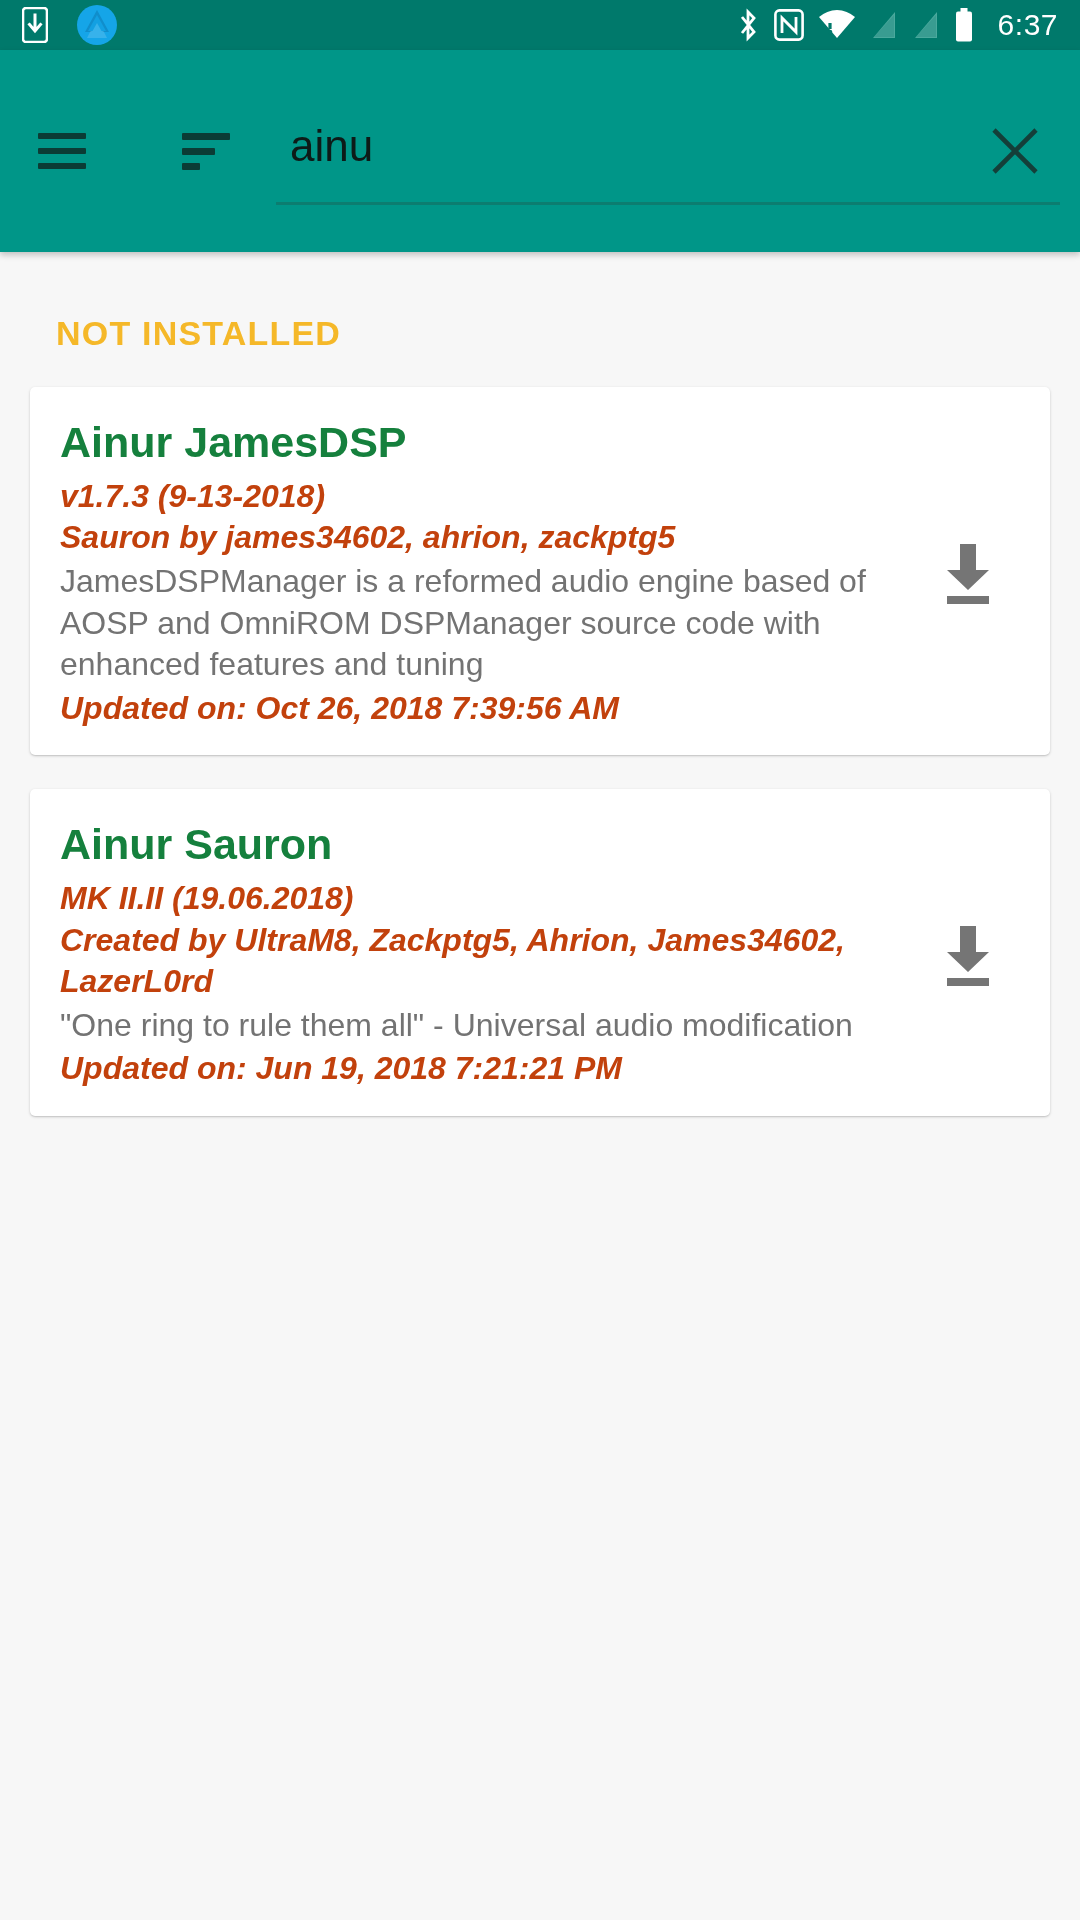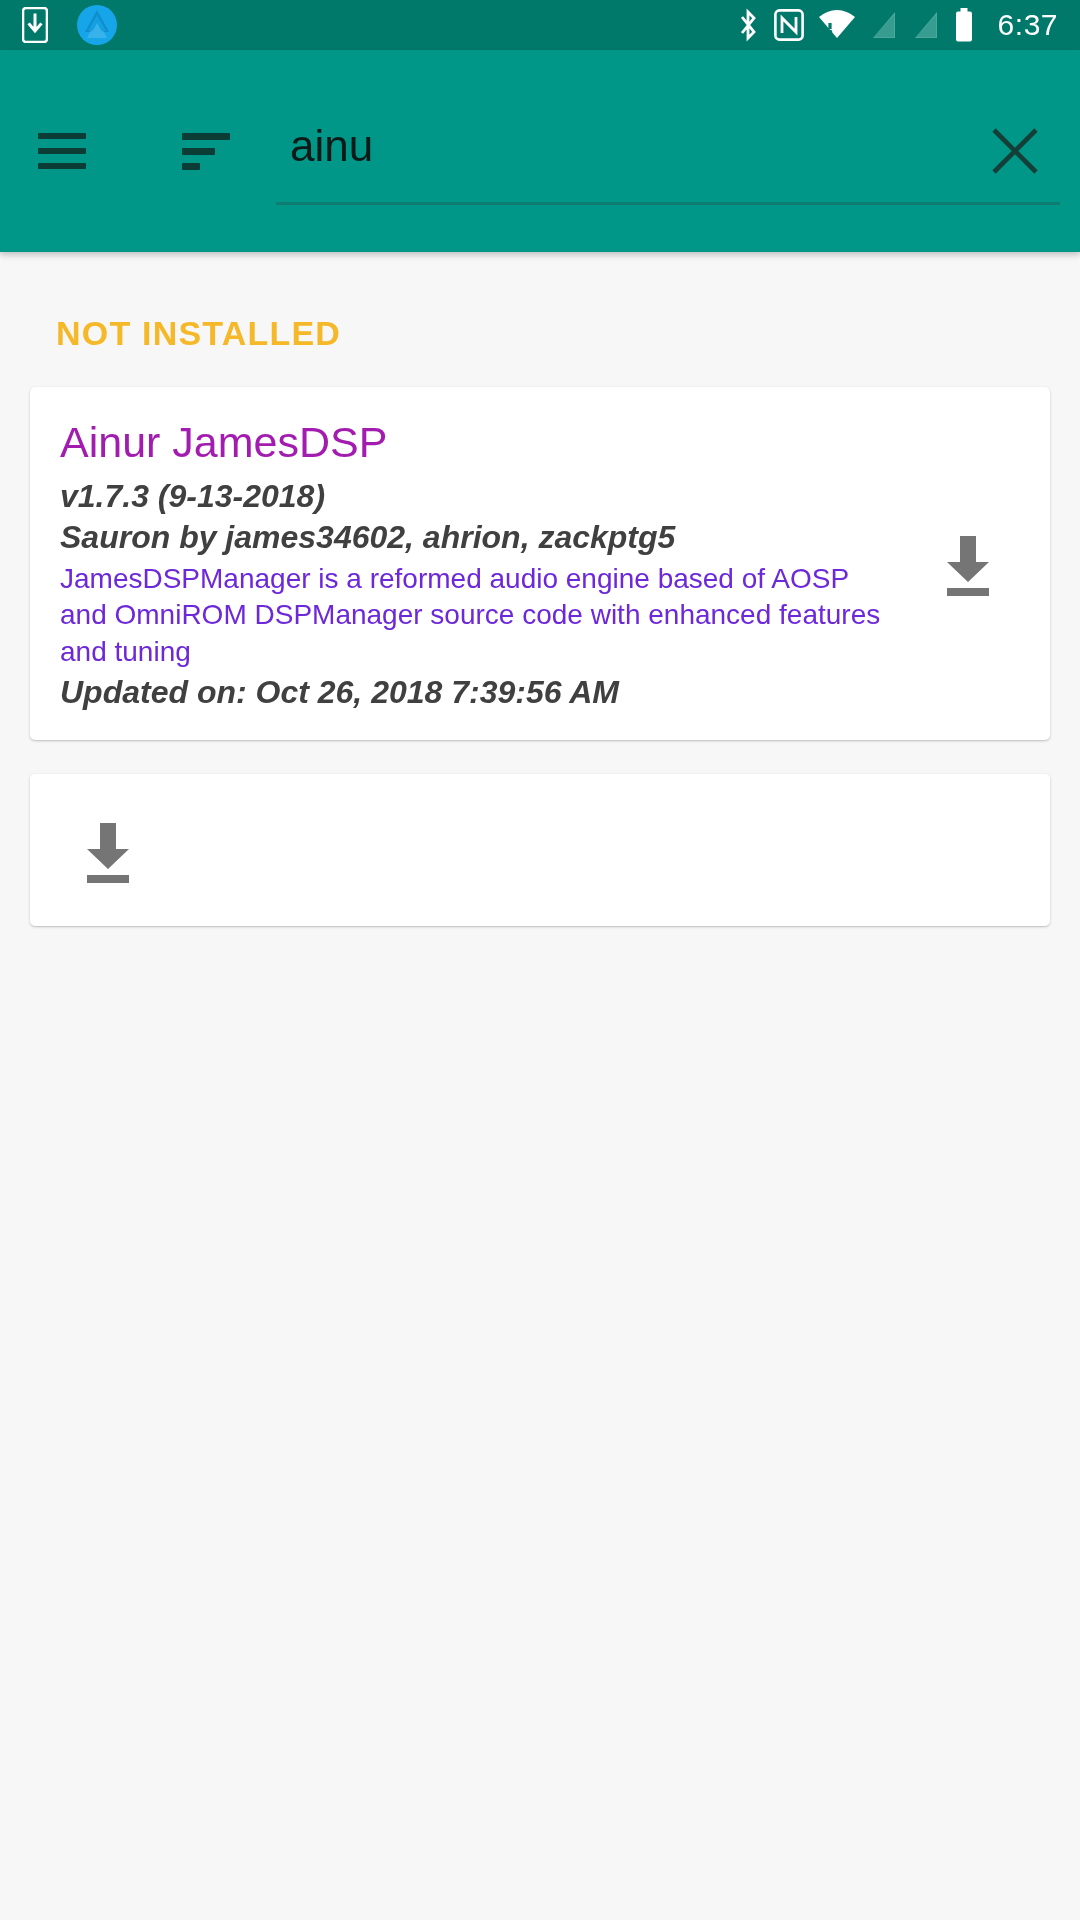--- a/index.html
+++ b/index.html
@@ -99,37 +99,37 @@
     border-radius:5px;
     box-shadow:0 1px 3px rgba(0,0,0,.17), 0 1px 1px rgba(0,0,0,.08);
     padding:30px 34px 26px 30px;
     display:flex;
     align-items:center;
     position:relative;
   }
   .card-body{ flex:1 1 auto; min-width:0; padding-right:20px; }
   .card-title{
     font-size:43px;
-    color:#a21caf;
+    color:#15803d;
     line-height:1.18;
     margin-bottom:8px;
-    font-weight:normal;
+    font-weight:bold;
   }
   .card-version,
   .card-author,
   .card-updated{
     font-size:32px;
-    color:#404040;
+    color:#c2410c;
     font-weight:bold;
     font-style:italic;
     line-height:1.30;
   }
   .card-desc{
-    font-size:28px;
-    color:#6d28d9;
+    font-size:32px;
+    color:#737373;
     line-height:1.30;
     margin-top:2px;
   }
   .card-updated{ margin-top:2px; }
   .card-action{
     flex:0 0 auto;
     width:96px; height:96px;
     display:flex; align-items:center; justify-content:center;
   }
   .dl-icon{ display:block; }
@@ -243,20 +243,27 @@
       <span class="ico">
         <svg class="dl-icon" width="62" height="66" viewBox="0 0 62 66">
           <path d="M23 4 L39 4 L39 30 L52 30 L31 50 L10 30 L23 30 Z" fill="#757575"></path>
           <rect x="10" y="56" width="42" height="8" fill="#757575"></rect>
         </svg>
       </span>
     </div>
   </div>
 
   <div class="card">
+    <div class="card-body">
+      <div class="card-title">Ainur Sauron</div>
+      <div class="card-version">MK II.II (19.06.2018)</div>
+      <div class="card-author">Created by UltraM8, Zackptg5, Ahrion, James34602, LazerL0rd</div>
+      <div class="card-desc">"One ring to rule them all" - Universal audio modification</div>
+      <div class="card-updated">Updated on: Jun 19, 2018 7:21:21 PM</div>
+    </div>
     <div class="card-action">
       <span class="ico">
         <svg class="dl-icon" width="62" height="66" viewBox="0 0 62 66">
           <path d="M23 4 L39 4 L39 30 L52 30 L31 50 L10 30 L23 30 Z" fill="#757575"></path>
           <rect x="10" y="56" width="42" height="8" fill="#757575"></rect>
         </svg>
       </span>
     </div>
   </div>
 

